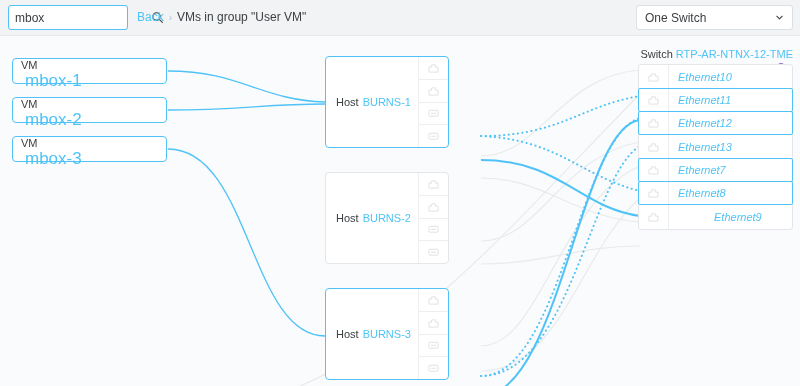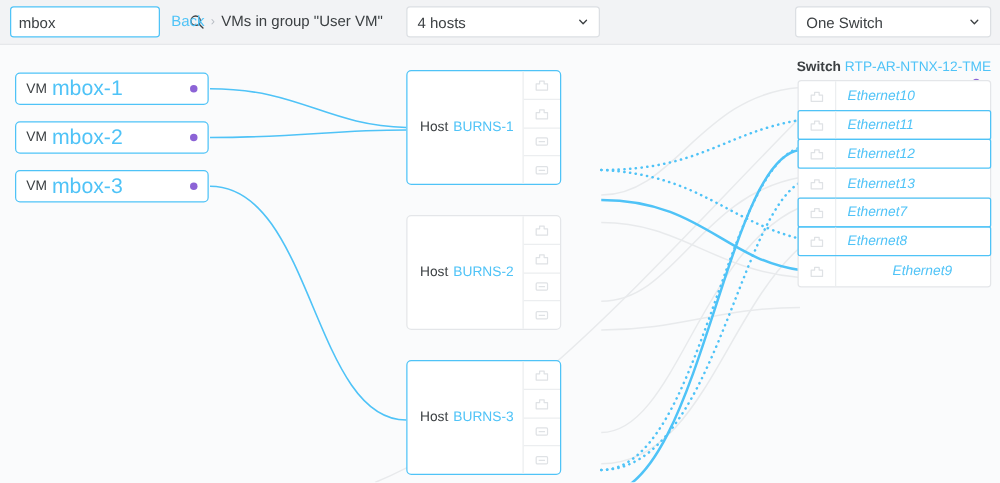--- a/index.html
+++ b/index.html
@@ -100,23 +100,23 @@
   .vm-node {
     position: absolute;
     left: 12px;
     width: 155px;
     height: 26px;
     background: #ffffff;
     border: 1px solid #4fc3f7;
     border-radius: 4px;
     box-sizing: border-box;
     display: flex;
-    align-items: center;
     padding: 0 8px;
     z-index: 3;
+    flex-direction: column;
   }
   .vm-label { color: #3c4043; font-size: 11px; }
   .vm-name { color: #4fc3f7; font-size: 17px; margin-left: 4px; }
   .vm-dot {
     margin-left: auto;
     width: 6px; height: 6px;
     border-radius: 50%;
     background: #8c63d6;
   }
 
@@ -160,21 +160,21 @@
   .port-ico { width: 11px; height: 10px; }
 
   
   #switch-title {
     position: absolute;
     right: 7px; top: 12px;
     font-size: 11px;
     white-space: nowrap;
     text-align: right;
   }
-  #switch-title .sw-lbl { color: #3c4043; font-weight: bold; }
+  #switch-title .sw-lbl { color: #3c4043; }
   #switch-title .sw-name { color: #4fc3f7; }
   #switch-dot {
     position: absolute;
     right: 16px; top: 27px;
     width: 6px; height: 6px;
     border-radius: 50%;
     background: #8c63d6;
   }
   #switch-panel {
     position: absolute;
@@ -230,26 +230,20 @@
       <line x1="10.3" y1="10.3" x2="14" y2="14" stroke="#3c4043" stroke-width="1.3" stroke-linecap="round"></line>
     </svg>
   </div>
 
   <div id="breadcrumb">
     <span id="back-link">Back</span>
     <span class="crumb-sep">›</span>
     <span id="crumb-current">VMs in group "User VM"</span>
   </div>
 
-  <div class="select" id="hosts-select">
-    <span class="label">4 hosts</span>
-    <svg class="chev" viewBox="0 0 10 10">
-      <polyline points="2,3.6 5,6.6 8,3.6" fill="none" stroke="#3c4043" stroke-width="1.2" stroke-linecap="round" stroke-linejoin="round"></polyline>
-    </svg>
-  </div>
 
   <div class="select" id="switch-select">
     <span class="label">One Switch</span>
     <svg class="chev" viewBox="0 0 10 10">
       <polyline points="2,3.6 5,6.6 8,3.6" fill="none" stroke="#3c4043" stroke-width="1.2" stroke-linecap="round" stroke-linejoin="round"></polyline>
     </svg>
   </div>
 </div>
 
 <div id="canvas">

